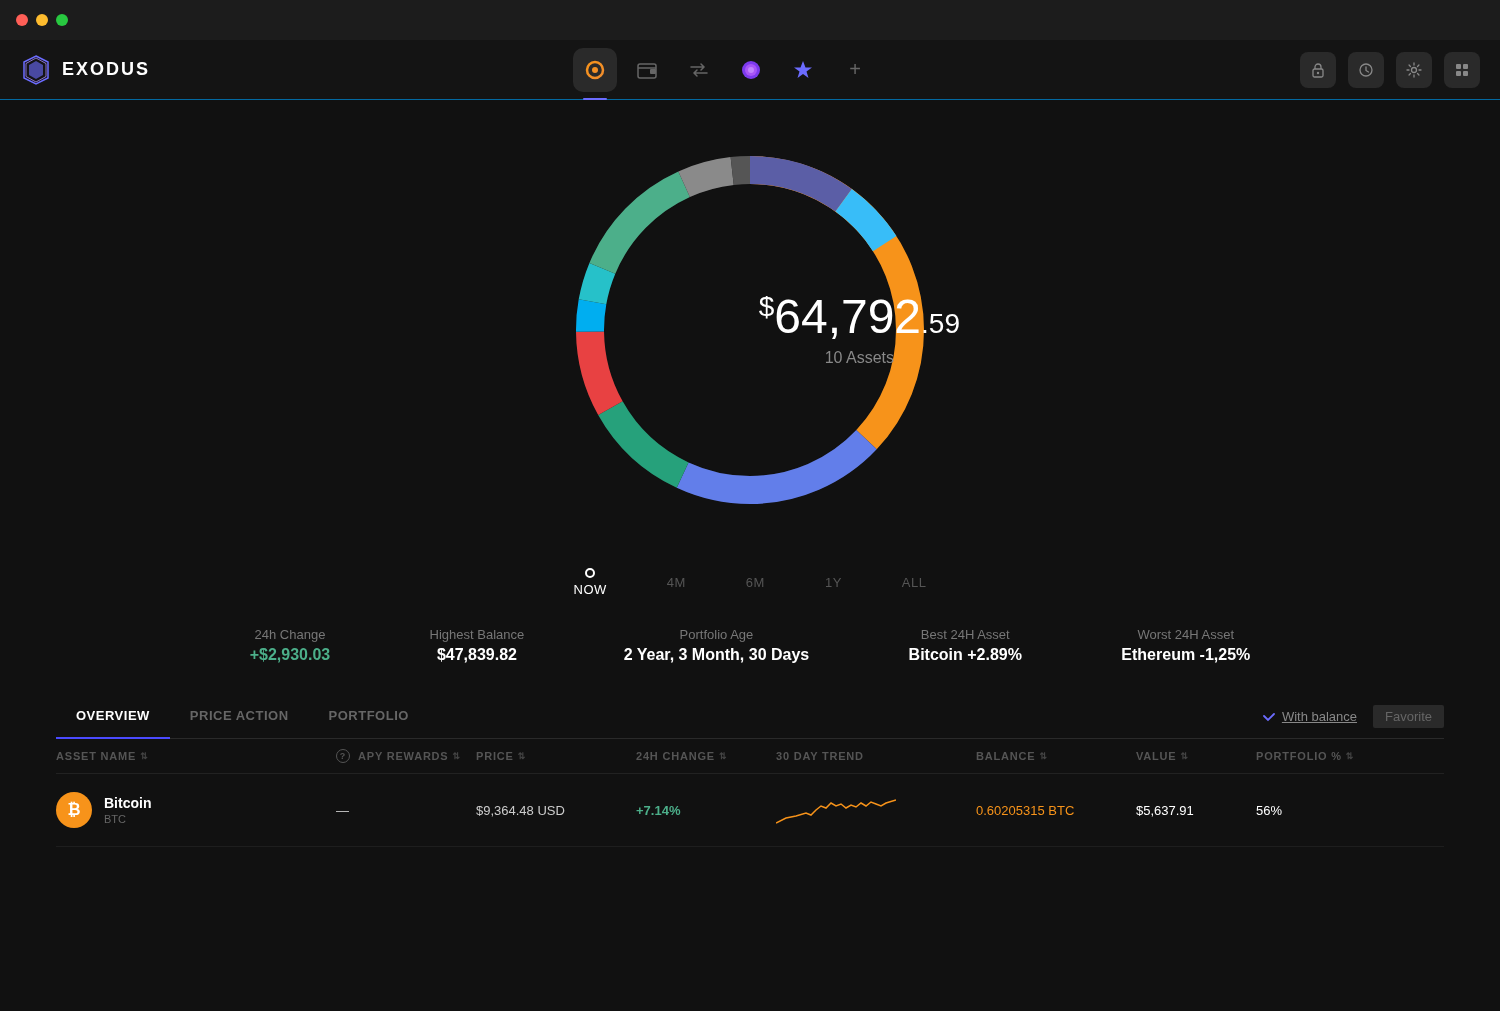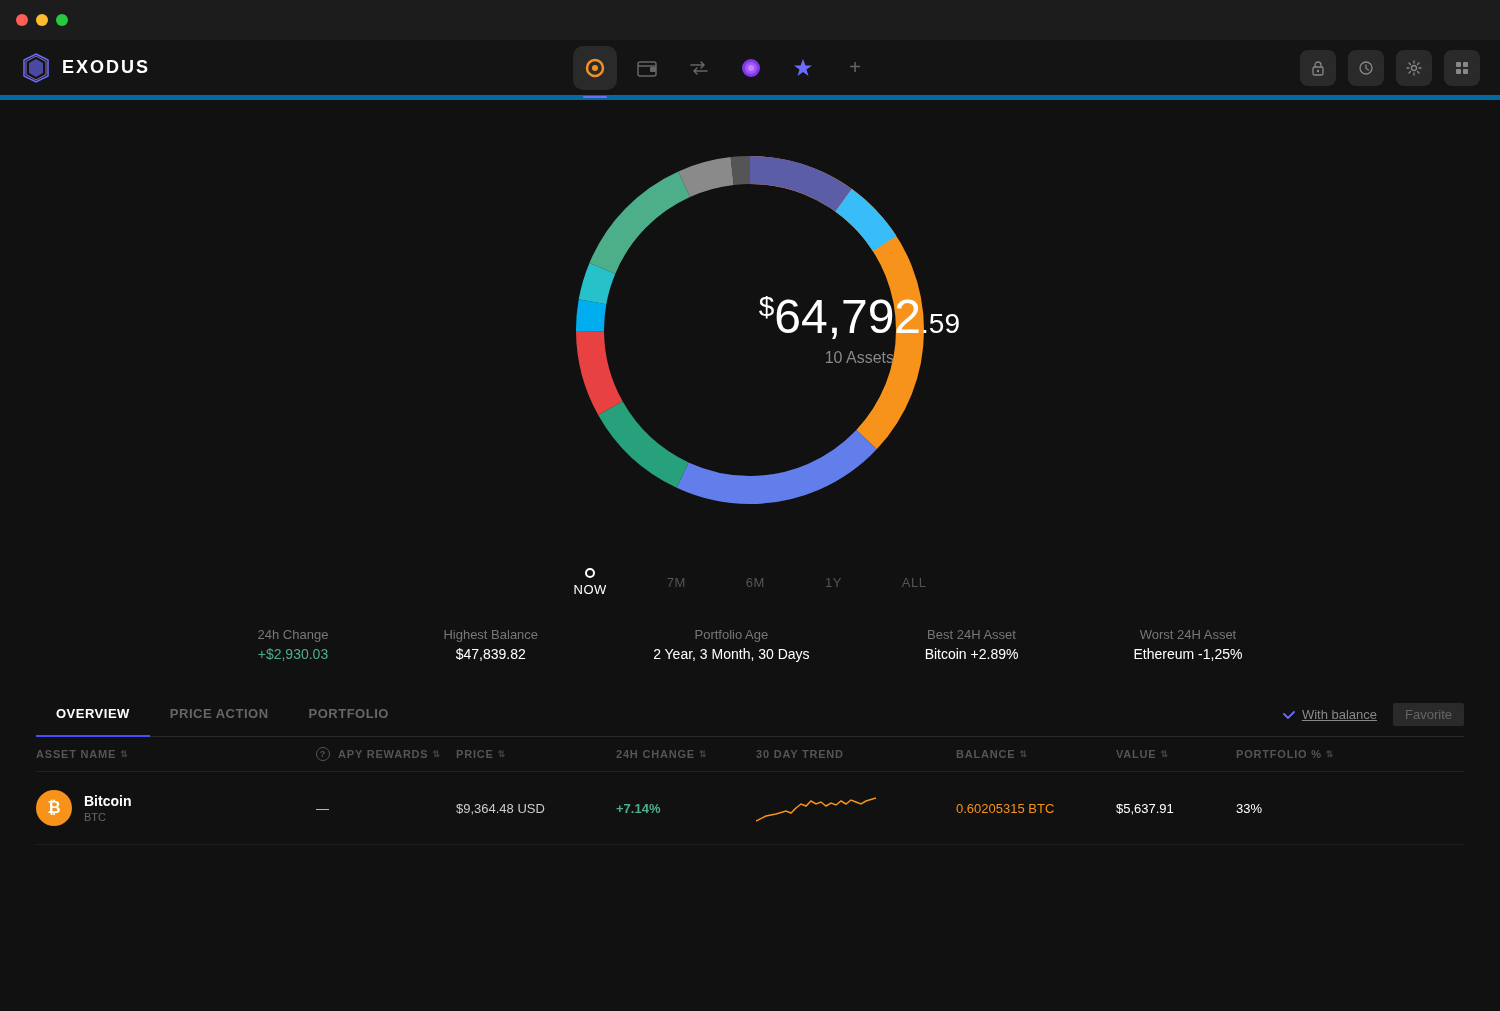--- a/index.html
+++ b/index.html
@@ -39,21 +39,21 @@
     }
 
     
     .top-nav {
       background: #141414;
       height: 60px;
       display: flex;
       align-items: center;
       justify-content: space-between;
       padding: 0 20px;
-      border-bottom: 5px solid #0369a1;
+      border-bottom: 1px solid #0369a1;
       text-align: right;
     }
     .logo-area {
       display: flex;
       align-items: center;
       gap: 10px;
     }
     .logo-icon {
       width: 32px; height: 32px;
     }
@@ -204,31 +204,31 @@
       display: flex;
       flex-direction: column;
       align-items: center;
       gap: 4px;
     }
     .stat-label {
       font-size: 13px;
       color: #777;
     }
     .stat-value {
-      font-size: 14px;
-      color: #ffffff;
-      font-weight: 400;
+      font-size: 16px;
+      color: #ffffff;
+      font-weight: 700;
     }
     .stat-value.positive { color: #4caf8a; }
 
     
     .bottom-section {
       width: 100%;
       background: #111;
-      padding: 0 36px;
+      padding: 0 56px;
     }
 
     
     .asset-tabs {
       display: flex;
       align-items: center;
       gap: 0;
       border-bottom: 1px solid #2a2a2a;
       padding-bottom: 0;
     }
@@ -502,21 +502,21 @@
           <div class="donut-subtitle">10 Assets</div>
         </div>
       </div>
 
       <div class="time-selector">
         <div class="time-option active">
           <div class="time-dot"></div>
           <span>NOW</span>
         </div>
         <div class="time-option">
-          <span>7M</span>
+          <span>4M</span>
         </div>
         <div class="time-option">
           <span>6M</span>
         </div>
         <div class="time-option">
           <span>1Y</span>
         </div>
         <div class="time-option">
           <span>ALL</span>
         </div>
@@ -612,18 +612,18 @@
         <div class="cell-text">$9,364.48 USD</div>
         <div class="cell-positive">+7.14%</div>
         <div>
           
           <svg width="120" height="40" viewBox="0 0 120 40" fill="none" class="sparkline">
             <polyline points="0,35 10,30 20,28 30,25 35,27 40,22 45,18 50,20 55,15 60,18 65,16 70,20 75,17 80,19 85,15 90,18 95,14 100,16 105,18 110,15 120,12" stroke="#f7931a" stroke-width="1.5" fill="none"></polyline>
           </svg>
         </div>
         <div class="cell-btc">0.60205315 BTC</div>
         <div class="cell-value">$5,637.91</div>
-        <div class="cell-portfolio">33%</div>
+        <div class="cell-portfolio">56%</div>
       </div>
 
     </div>
   </div>
 </div>
 
 </body></html>

